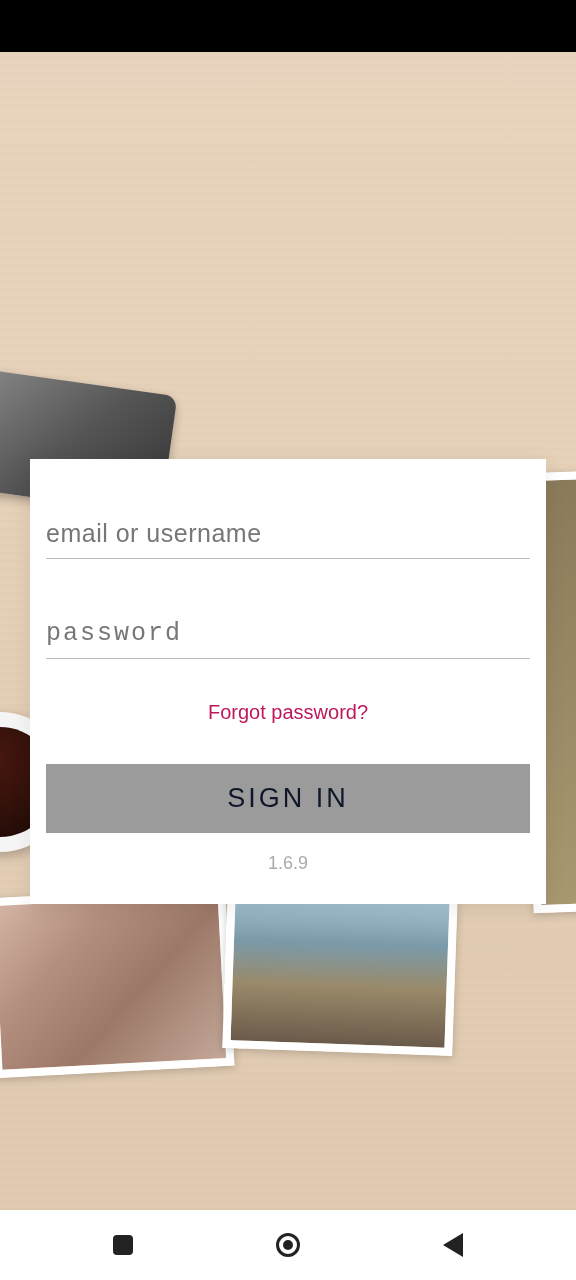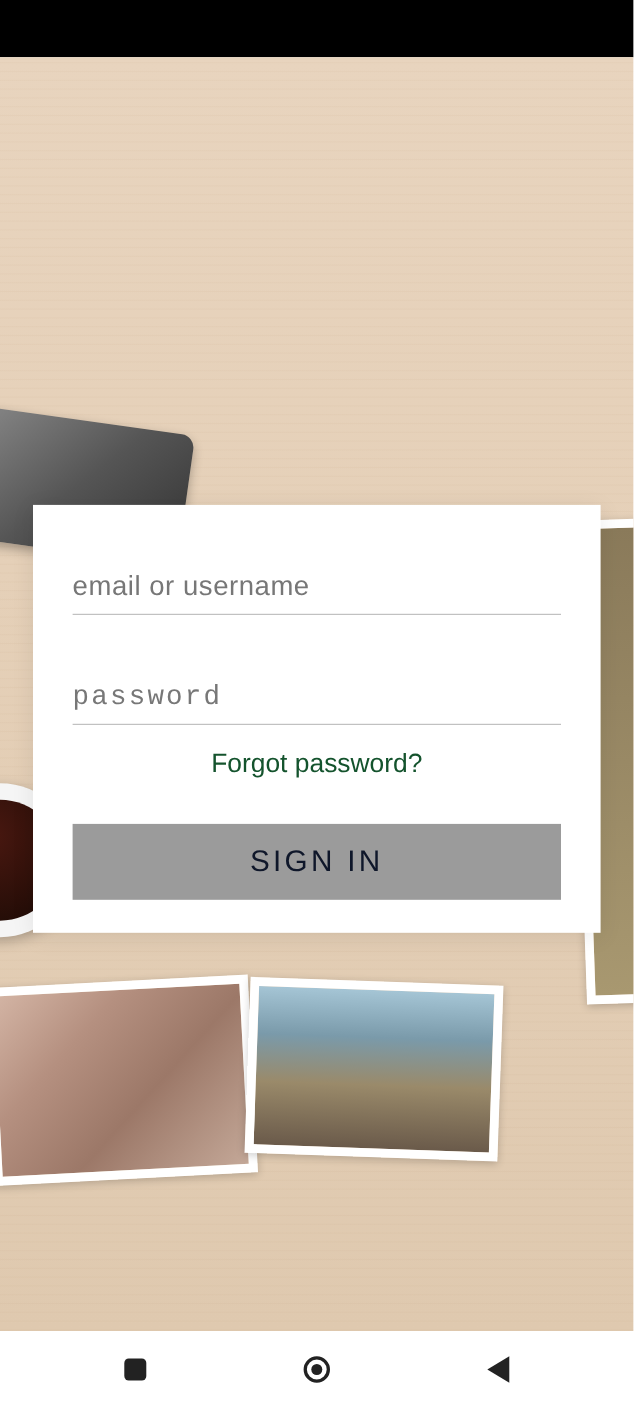--- a/index.html
+++ b/index.html
@@ -172,21 +172,21 @@
       border-right: 20px solid #222;
     }
     
     
     .login-card {
       position: absolute;
       left: 30px;
       right: 30px;
       top: 407px;
       background: #fff;
-      padding: 50px 36px 30px;
+      padding: 50px 16px 30px;
       box-shadow: 0 4px 20px rgba(0,0,0,0.08);
       z-index: 10;
     }
     
     .input-field {
       width: 100%;
       border: none;
       border-bottom: 1px solid #bbb;
       padding: 10px 0;
       font-size: 25px;
@@ -207,23 +207,23 @@
       letter-spacing: 2px;
     }
     
     .input-password::placeholder {
       letter-spacing: 2px;
     }
     
     .forgot-link {
       display: block;
       text-align: center;
-      margin-top: 22px;
-      color: #14532d;
-      font-size: 24px;
+      margin-top: 42px;
+      color: #be185d;
+      font-size: 20px;
       text-decoration: none;
       font-weight: 400;
     }
     
     .sign-in-button {
       width: 100%;
       margin-top: 40px;
       padding: 19px 0;
       background: #9b9b9b;
       color: #0f172a;
@@ -257,20 +257,21 @@
 
     <div class="login-card">
       <input type="text" class="input-field" placeholder="email or username" style="">
       
       <input type="password" class="input-field input-password" placeholder="password" style="">
       
       <a href="#" class="forgot-link">Forgot password?</a>
       
       <button class="sign-in-button">SIGN IN</button>
       
+      <div class="version-text">1.6.9</div>
     </div>
   </div>
 
   <div class="nav-bar">
     <div class="nav-icon">
       <div class="nav-square"></div>
     </div>
     <div class="nav-icon">
       <div class="nav-circle"></div>
     </div>

